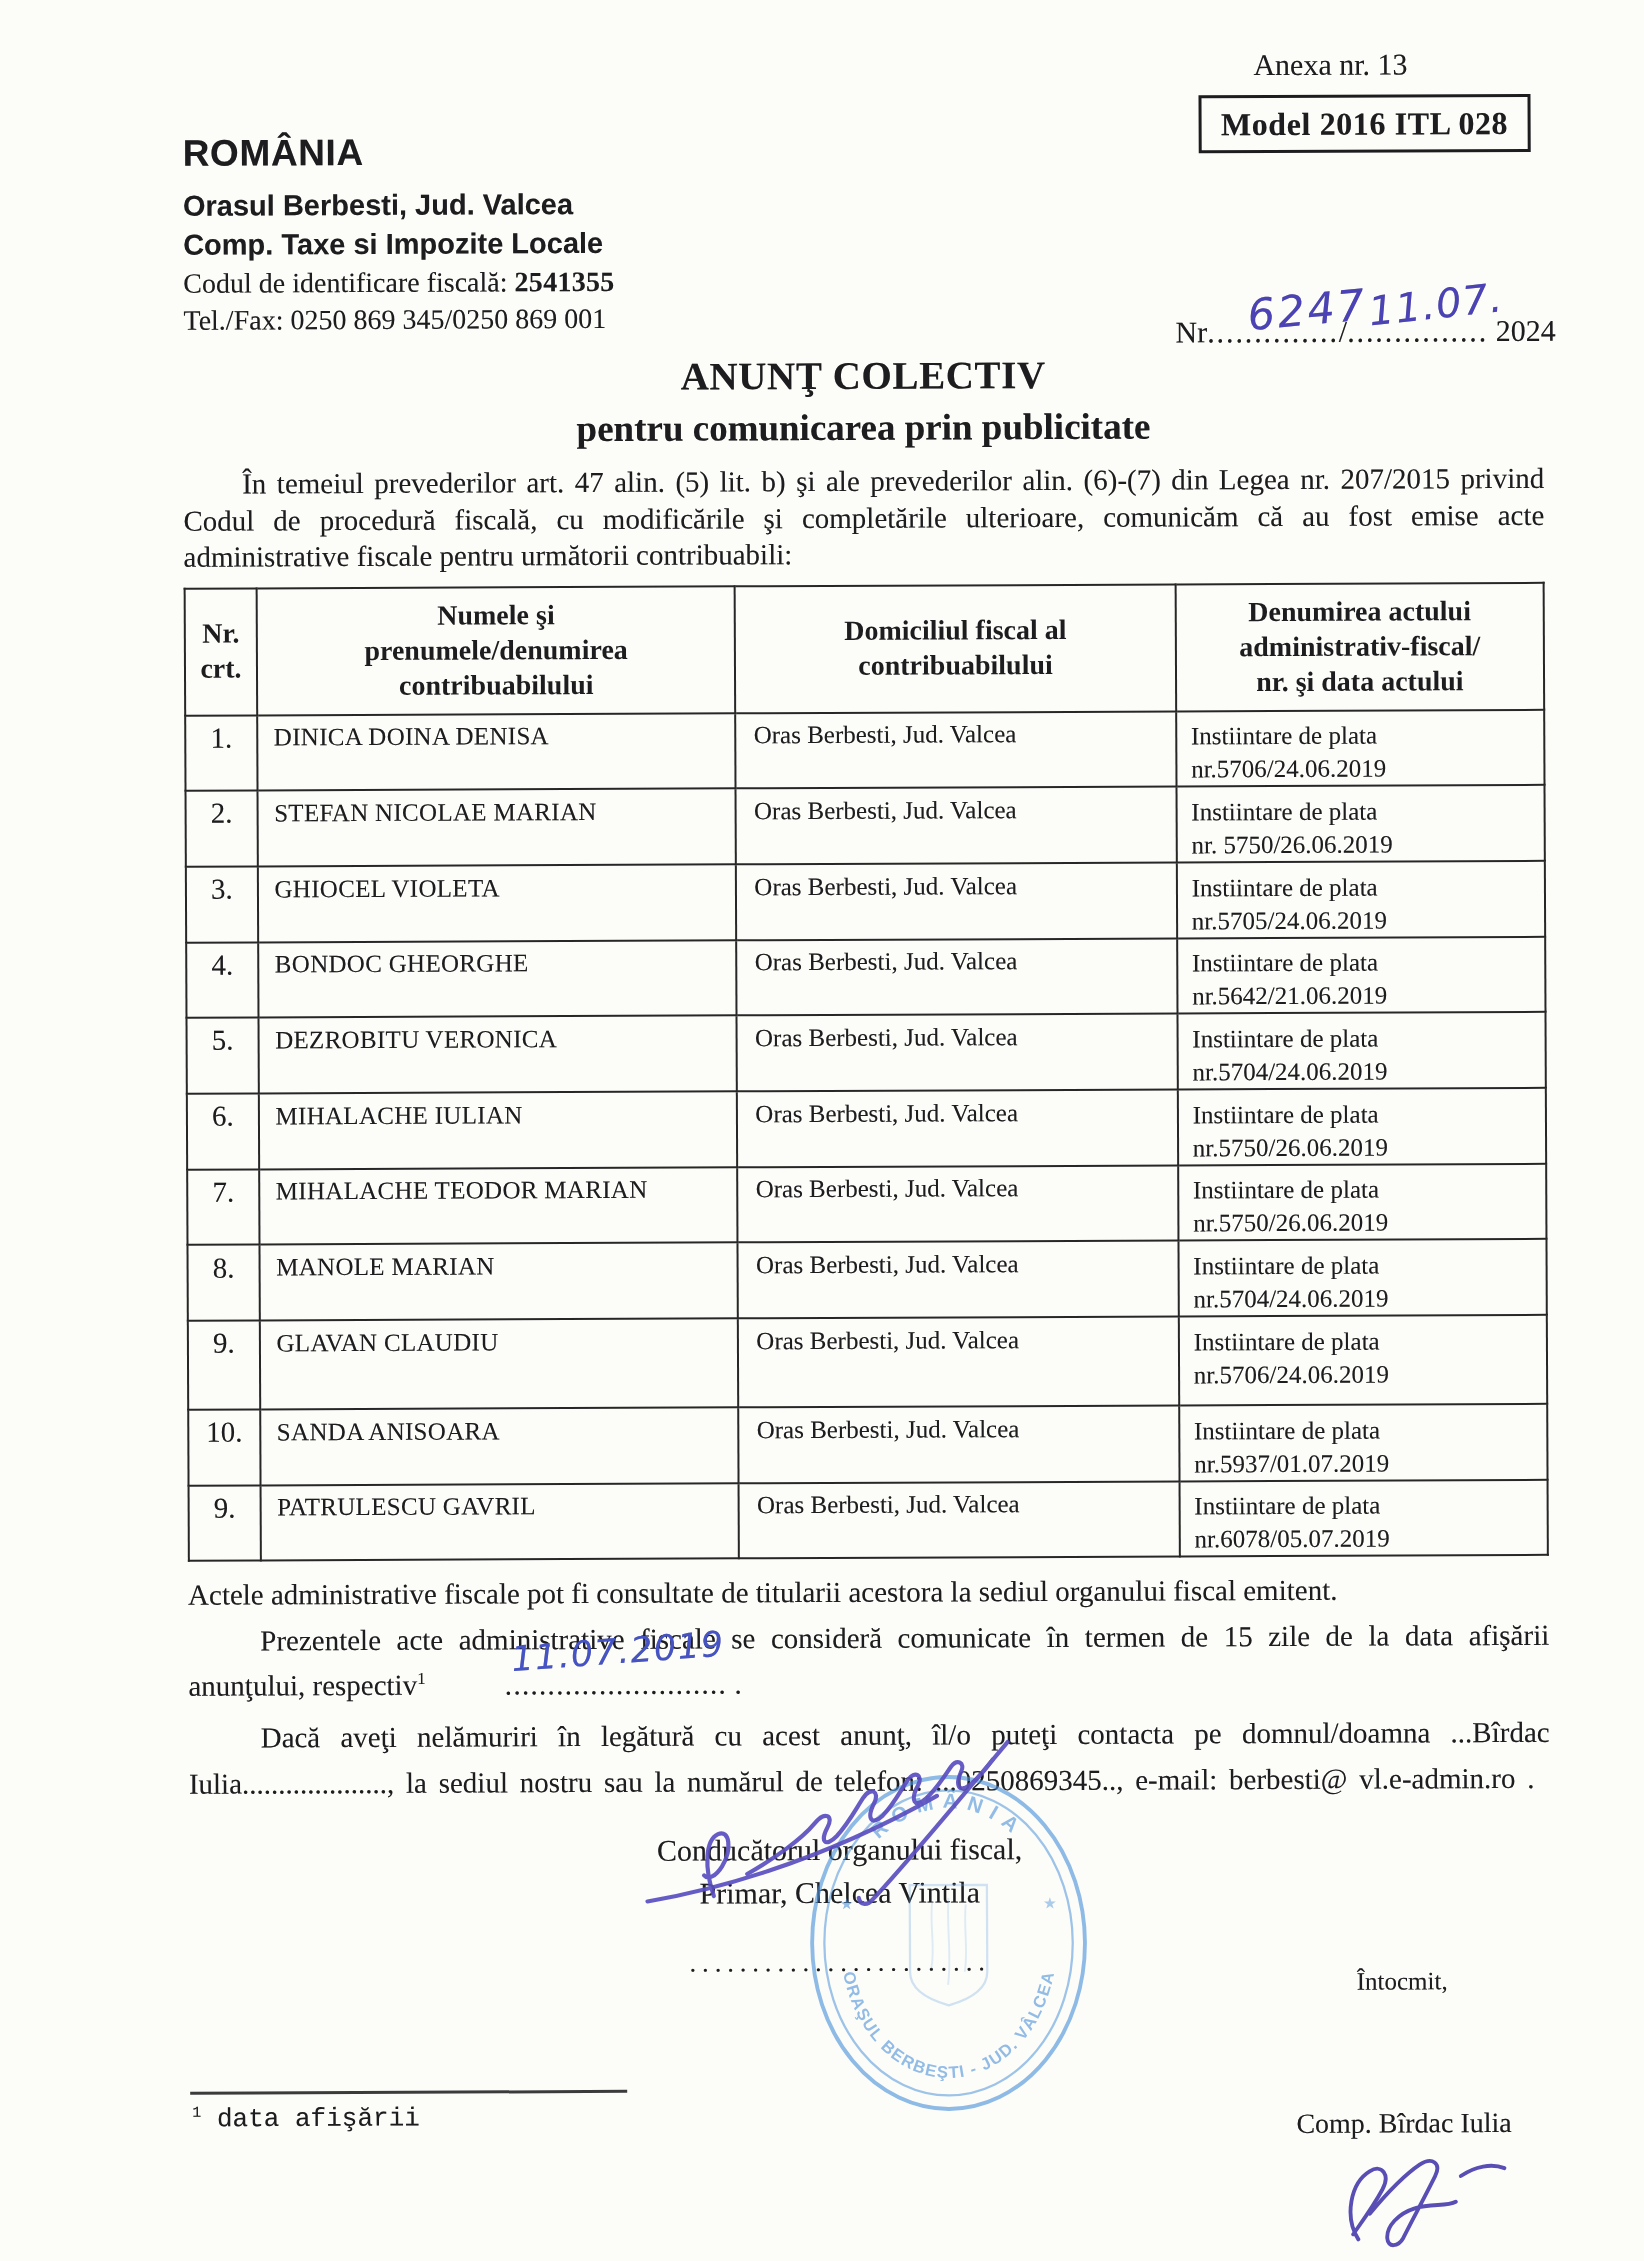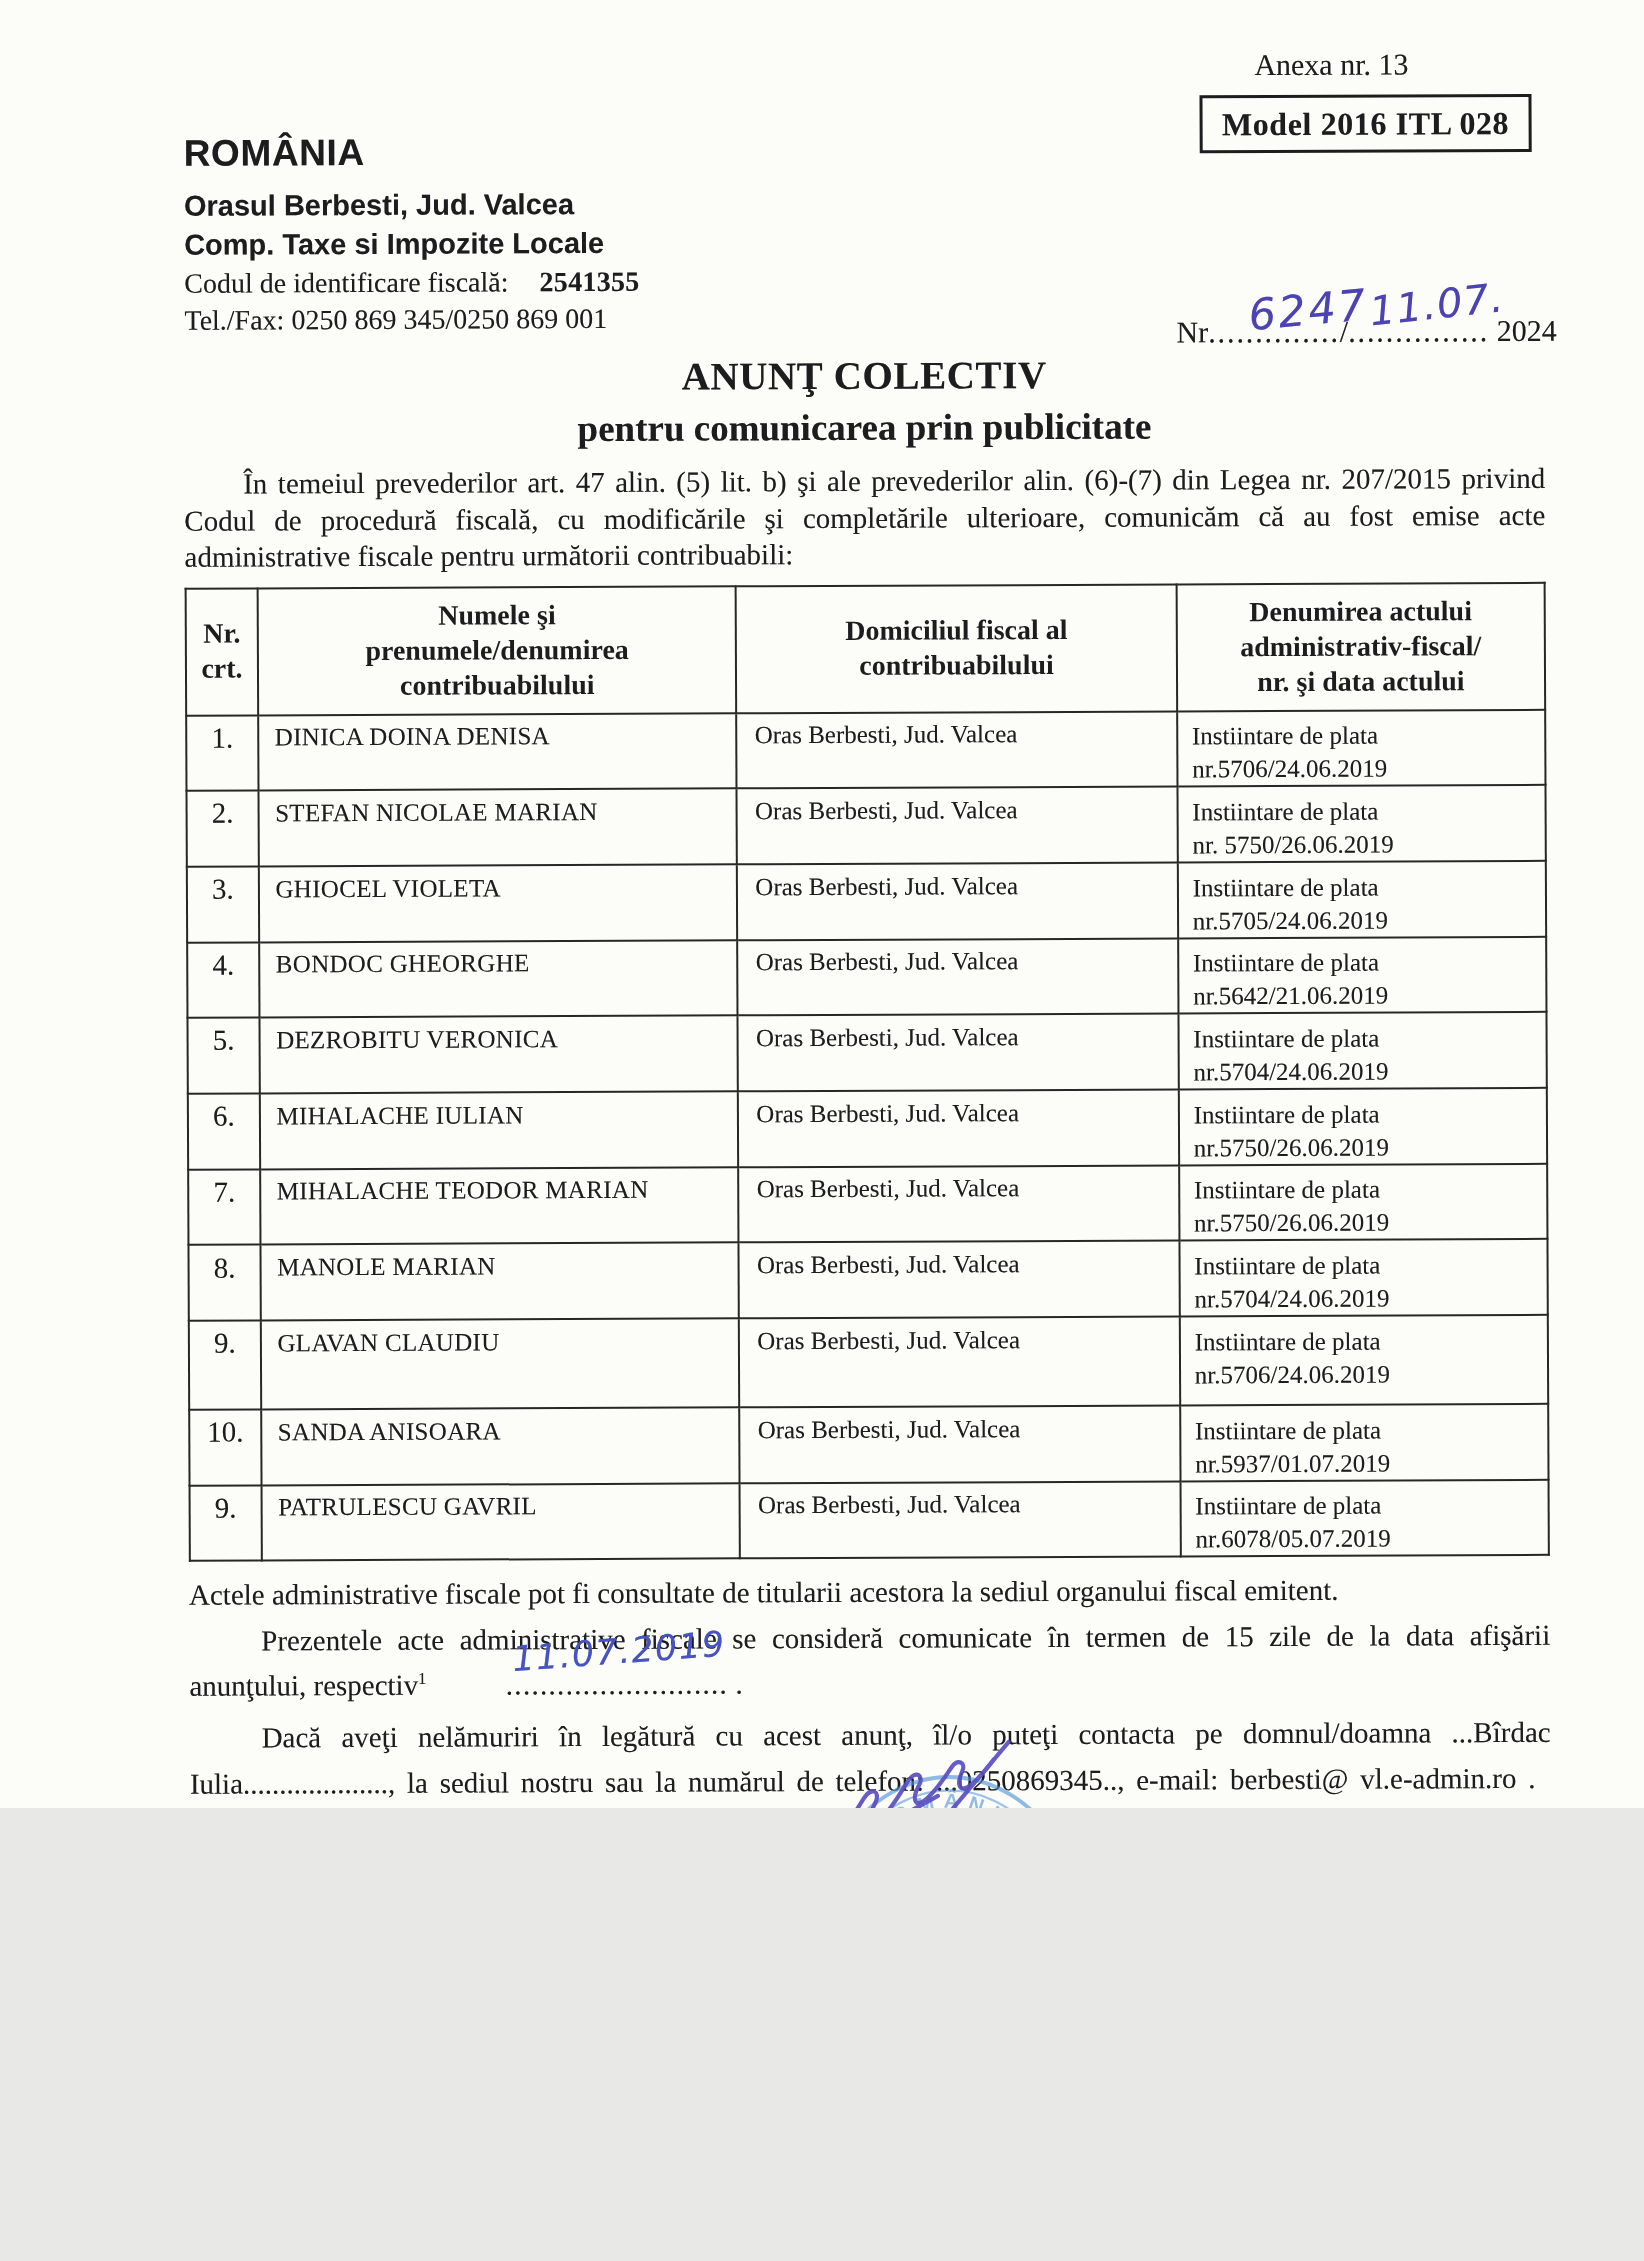--- a/index.html
+++ b/index.html
@@ -2,41 +2,41 @@
 <html style="font-size:10.3px"><head>
 <meta charset="utf-8">
 <style>
   html,body{margin:0;padding:0;}
   body{
     width:1644px;height:2261px;
     background:#e8e8e6;
     font-family:"Liberation Serif", serif;
   }
   #page{
-    position:relative;width:1644px;height:1808px;overflow:hidden;
+    position:relative;width:1644px;height:2261px;overflow:hidden;
     background:#fcfcf9;color:#1d1d1f;
   }
   #content{position:absolute;left:0;top:0;width:100%;height:100%;transform:rotate(-0.25deg);}
   .soft{text-shadow:0 0 0.6px rgba(30,30,30,.35);}
 
   
   .anexa{position:absolute;left:1258px;top:50px;font-size:30px;}
   .model-box{
     position:absolute;left:1203px;top:97px;
     border:3.2px solid #1d1d1f;padding:7.7px 19.3px;
     font-size:32px;font-weight:bold;letter-spacing:0.6px;white-space:nowrap;
   }
 
   
   .issuer{position:absolute;left:187px;top:130px;}
   .issuer .country{font-family:"Liberation Sans",sans-serif;font-weight:bold;font-size:37px;letter-spacing:0.6px;}
   .issuer .city   {font-family:"Liberation Sans",sans-serif;font-weight:bold;font-size:29px;margin-top:15px;}
   .issuer .dept   {font-family:"Liberation Sans",sans-serif;font-weight:bold;font-size:29px;margin-top:5.8px;}
   .issuer .cif    {font-size:28px;margin-top:6.4px;}
-  .issuer .cif b  {letter-spacing:0.3px;margin-left:24px;}
+  .issuer .cif b  {letter-spacing:0.3px;}
   .issuer .phone  {font-size:28px;margin-top:5.2px;}
 
   
   .nr-line{position:absolute;left:1179px;top:317px;font-size:30px;white-space:nowrap;}
   .nr-line .dots{letter-spacing:1.9px;}
   .hand{
     font-family:"DejaVu Sans",sans-serif;font-style:italic;
     color:#4b43b5;white-space:nowrap;
   }
   .hand-nr  {position:absolute;left:72px;top:-30px;font-size:43px;transform:rotate(-5deg);letter-spacing:2.6px;}

